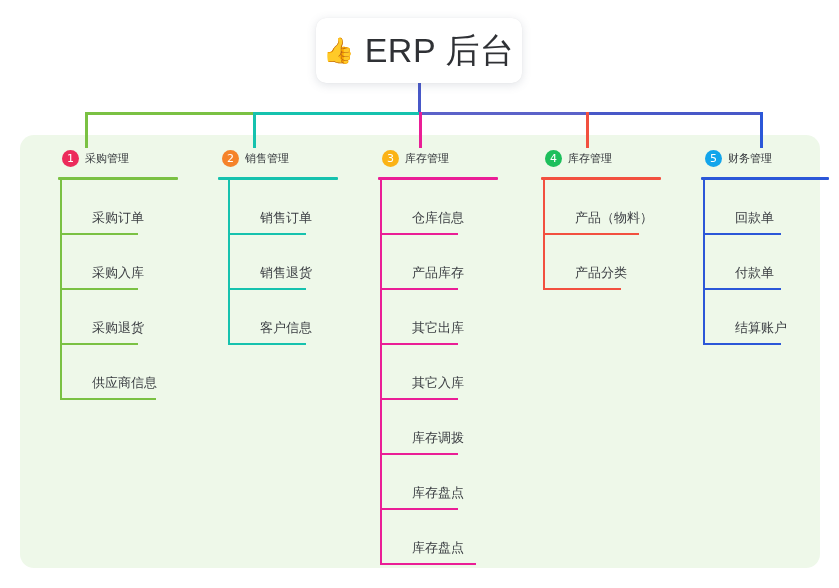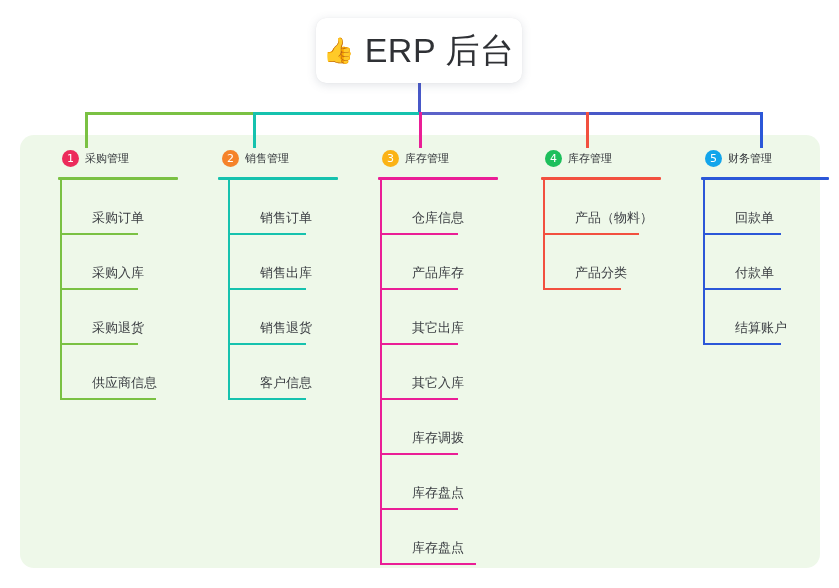--- a/index.html
+++ b/index.html
@@ -116,25 +116,20 @@
         </div>
         <div class="head-rule" style="background: rgb(22, 194, 174); width: 120px; margin-left: 18px;"></div>
         <div class="items" style="margin-left: 28px;">
           <div class="item">
             <div class="spine" style="background: rgb(22, 194, 174);"></div>
             <div class="label">销售订单</div>
             <div class="underline" style="background: rgb(22, 194, 174); width: 78px;"></div>
           </div>
           <div class="item">
             <div class="spine" style="background: rgb(22, 194, 174);"></div>
-            <div class="label">销售出库</div>
-            <div class="underline" style="background: rgb(22, 194, 174); width: 78px;"></div>
-          </div>
-          <div class="item">
-            <div class="spine" style="background: rgb(22, 194, 174);"></div>
             <div class="label">销售退货</div>
             <div class="underline" style="background: rgb(22, 194, 174); width: 78px;"></div>
           </div>
           <div class="item">
             <div class="spine" style="background: rgb(22, 194, 174);"></div>
             <div class="label">客户信息</div>
             <div class="underline" style="background: rgb(22, 194, 174); width: 78px;"></div>
           </div>
         </div>
       </div>

